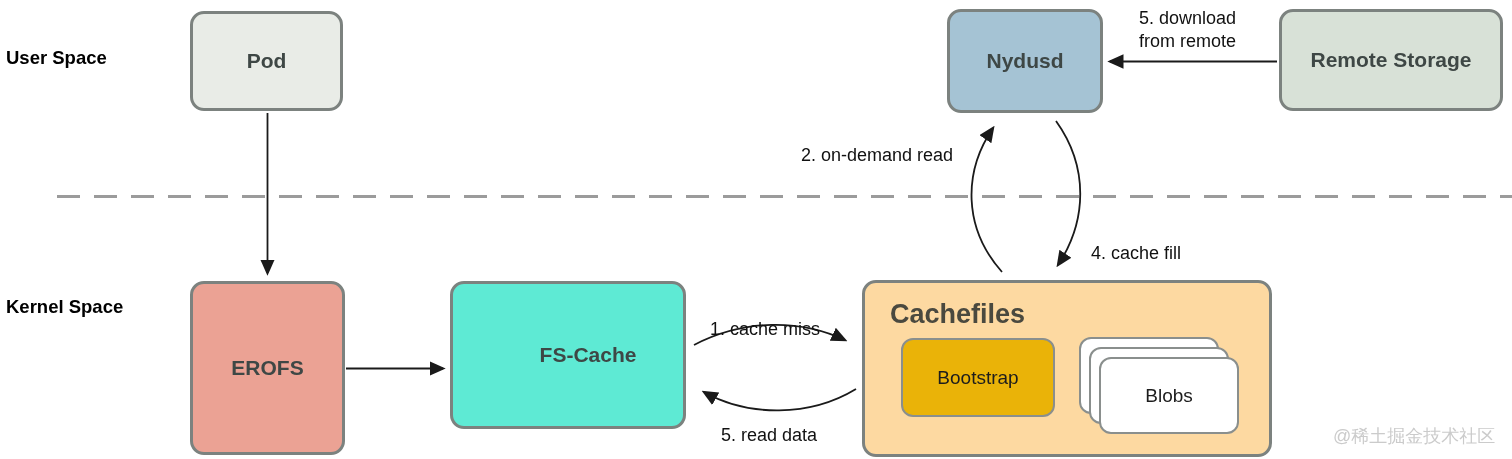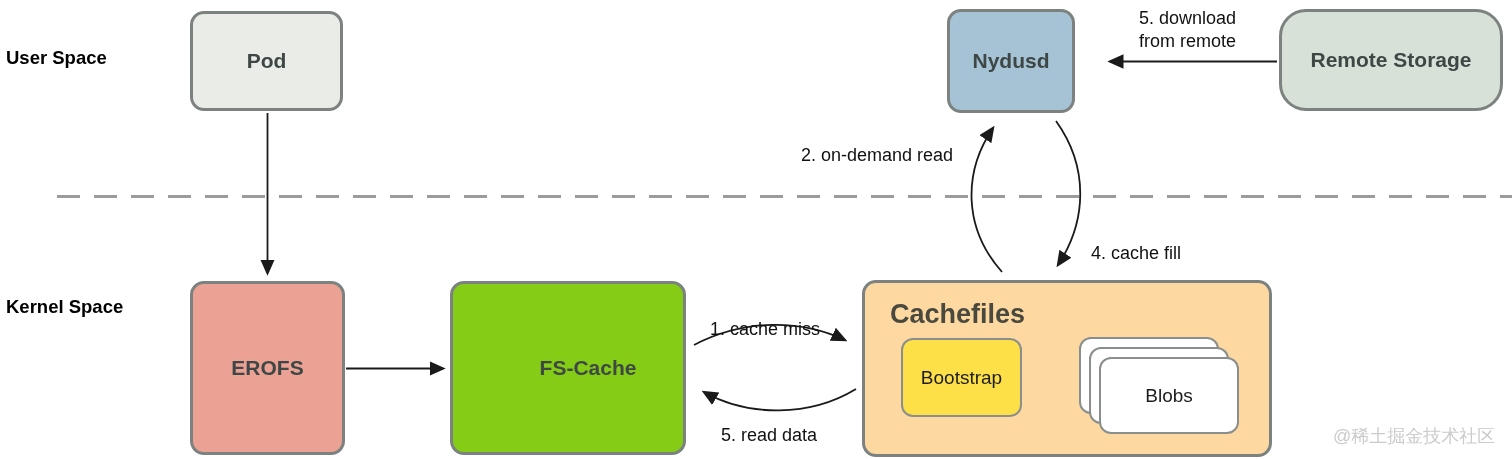--- a/index.html
+++ b/index.html
@@ -109,40 +109,40 @@
   </svg>
 
   <div class="zone-label" style="left:6px; top:47px;">User Space</div>
 
   <div class="zone-label" style="left:6px; top:296px;">Kernel Space</div>
 
   <div class="node" style="left: 190px; top: 11px; width: 153px; height: 100px; background: rgb(233, 236, 231);">
     <span>Pod</span>
   </div>
 
-  <div class="node" style="left: 947px; top: 9px; width: 128px; height: 104px; background: rgb(165, 195, 212);">
+  <div class="node" style="left: 947px; top: 9px; width: 156px; height: 104px; background: rgb(165, 195, 212);">
     <span>Nydusd</span>
   </div>
 
-  <div class="node" style="left: 1279px; top: 9px; width: 224px; height: 102px; background: rgb(216, 225, 215); border-radius: 27px;">
+  <div class="node" style="left: 1279px; top: 9px; width: 224px; height: 102px; background: rgb(216, 225, 215);">
     <span>Remote Storage</span>
   </div>
 
   <div class="node" style="left: 190px; top: 281px; width: 155px; height: 174px; background: rgb(235, 162, 148);">
     <span>EROFS</span>
   </div>
 
-  <div class="node" style="left: 450px; top: 281px; width: 236px; height: 174px; background: #84cc16; padding-left: 40px;">
+  <div class="node" style="left: 450px; top: 281px; width: 236px; height: 148px; background: #5eead4; padding-left: 40px;">
     <span>FS-Cache</span>
   </div>
 
   <div class="container-node" style="left: 862px; top: 280px; width: 410px; height: 177px; background: rgb(253, 217, 161);">
     <div class="container-title">Cachefiles</div>
 
-    <div class="inner-node" style="left: 36px; top: 55px; width: 121px; height: 79px; background: #fde047;">
+    <div class="inner-node" style="left: 36px; top: 55px; width: 154px; height: 79px; background: #eab308;">
       <span>Bootstrap</span>
     </div>
 
     <div class="inner-node" style="left: 214px; top: 54px; width: 140px; height: 77px; background: rgb(255, 255, 255);"></div>
     <div class="inner-node" style="left: 224px; top: 64px; width: 140px; height: 77px; background: rgb(255, 255, 255);"></div>
     <div class="inner-node" style="left: 234px; top: 74px; width: 140px; height: 77px; background: rgb(255, 255, 255);">
       <span>Blobs</span>
     </div>
   </div>
 

